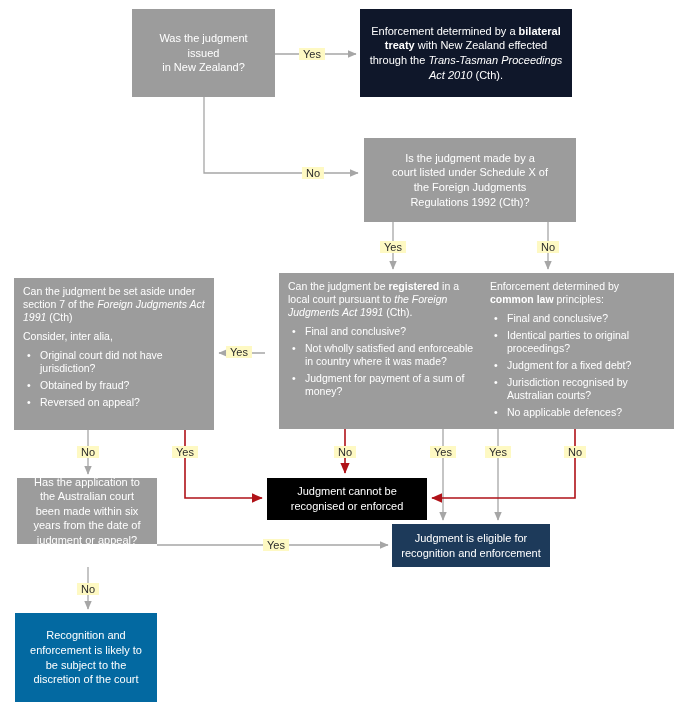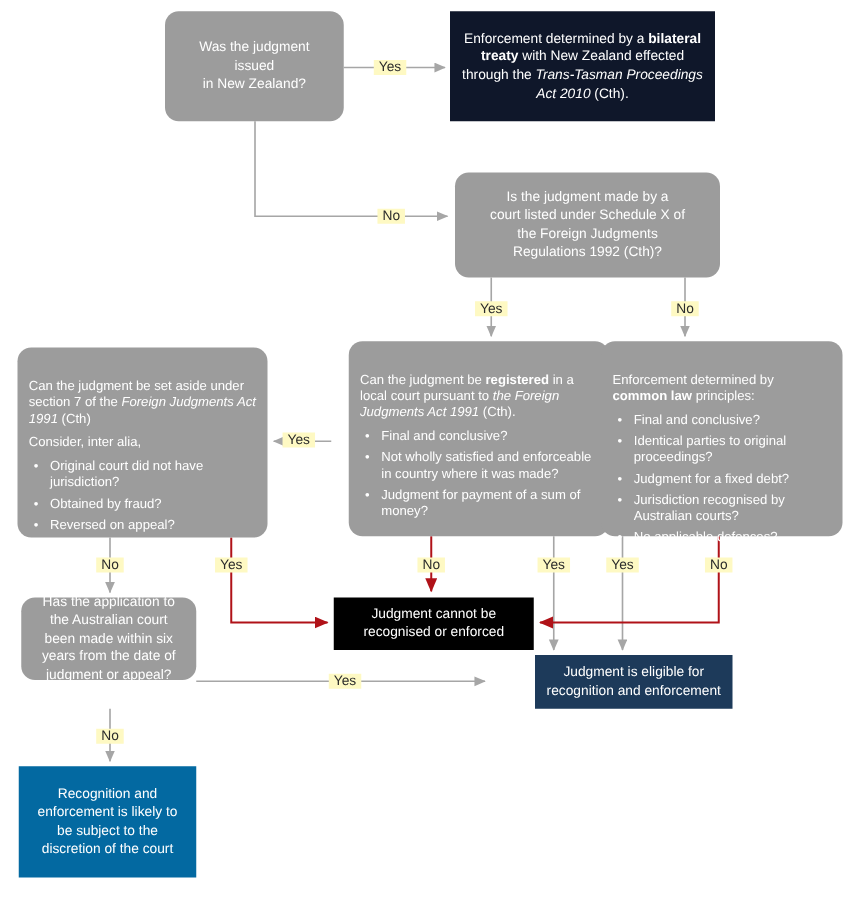--- a/index.html
+++ b/index.html
@@ -2,30 +2,30 @@
 <html><head>
 <meta charset="utf-8">
 <style>
   html,body{margin:0;padding:0;background:#ffffff;}
   .canvas{
     position:relative;width:692px;height:720px;background:#ffffff;
     font-family:"Liberation Sans","DejaVu Sans",sans-serif;overflow:hidden;
   }
   .wires{position:absolute;left:0;top:0;}
   .box{position:absolute;box-sizing:border-box;color:#ffffff;}
-  .gray{background:#9c9c9c;border-radius:11px;}
+  .gray{background:#9c9c9c;}
   .blue{background:#0f172a;}
   .red{background:#000000;}
   .navy{background:#1d3a5a;}
   .teal{background:#0369a1;}
   .center{
     display:flex;align-items:center;justify-content:center;text-align:center;
     font-size:11px;line-height:1.32;padding:4px 6px;white-space:pre-line;
   }
-  .detail{font-size:10.5px;line-height:1.24;padding:25px 9px;text-align:left;}
+  .detail{font-size:10.5px;line-height:1.24;padding:7px 9px;text-align:left;}
   .detail p{margin:0;}
   .detail .mt{margin-top:6px;}
   .detail ul{list-style:none;margin:6px 0 0 0;padding:0;}
   .detail li{position:relative;padding-left:17px;margin-top:4px;}
   .detail li::before{content:"\2022";position:absolute;left:4px;top:0;}
   .b{font-weight:bold;}
   .i{font-style:italic;}
   .lbl{
     position:absolute;transform:translate(-50%,-50%);background:#fef9c3;
     padding:0 4px;font-size:11px;color:#2b2b2b;white-space:nowrap;
@@ -105,21 +105,21 @@
       <li>Jurisdiction recognised by Australian courts?</li>
       <li>No applicable defences?</li>
     </ul>
   </div>
 
   <div class="box red center" style="left:267px;top:478px;width:160px;height:42px;">
     <div>Judgment cannot be
 recognised or enforced</div>
   </div>
 
-  <div class="box navy center" style="left:392px;top:524px;width:158px;height:43px;margin-left:36px;">
+  <div class="box navy center" style="left:392px;top:524px;width:158px;height:43px;">
     <div>Judgment is eligible for
 recognition and enforcement</div>
   </div>
 
   <div class="box gray center" style="left:17px;top:478px;width:140px;height:66px;">
     <div>Has the application to
 the Australian court
 been made within six
 years from the date of
 judgment or appeal?</div>

